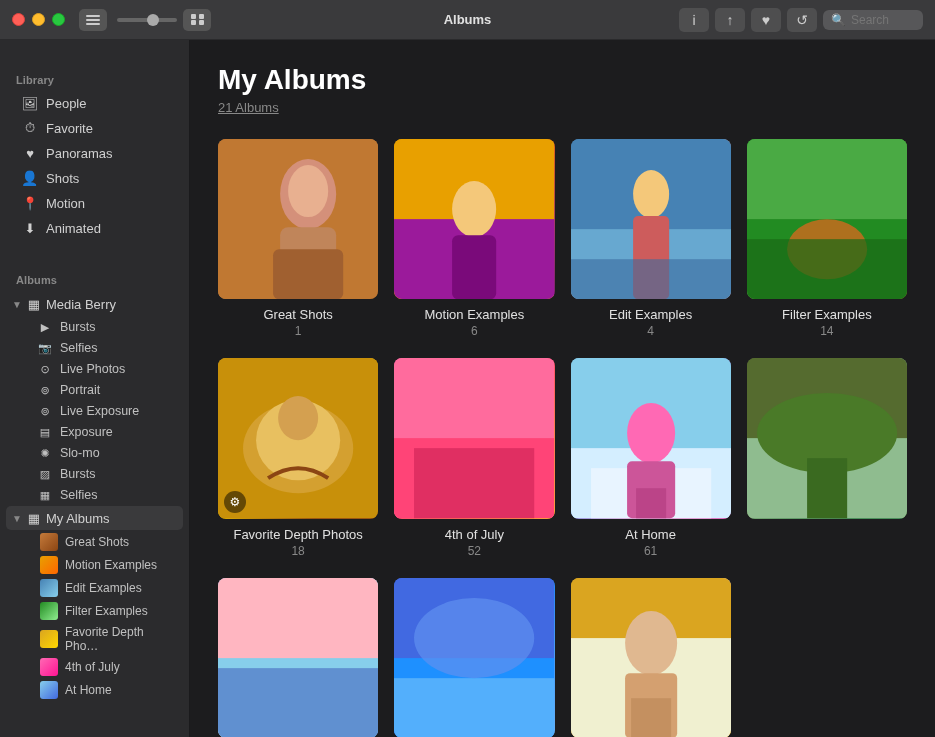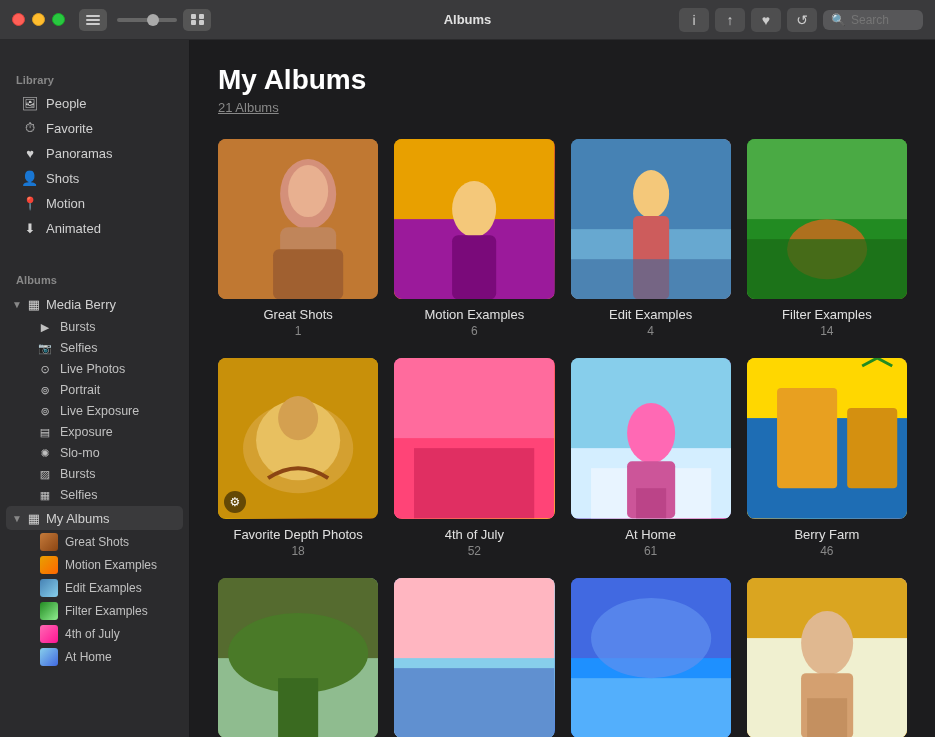--- a/index.html
+++ b/index.html
@@ -491,20 +491,24 @@
       </div>
       <div class="album-sub-item">
         <div class="album-thumb t3"></div>
         <span>Edit Examples</span>
       </div>
       <div class="album-sub-item">
         <div class="album-thumb t4"></div>
         <span>Filter Examples</span>
       </div>
       <div class="album-sub-item">
+        <div class="album-thumb t5"></div>
+        <span>Favorite Depth Pho…</span>
+      </div>
+      <div class="album-sub-item">
         <div class="album-thumb t6"></div>
         <span>4th of July</span>
       </div>
       <div class="album-sub-item">
         <div class="album-thumb t7"></div>
         <span>At Home</span>
       </div>
     </div>
 
   </div>
@@ -612,34 +616,20 @@
             <rect x="20" y="110" width="120" height="50" fill="#e8f4ff"></rect>
             <ellipse cx="80" cy="75" rx="24" ry="30" fill="#ff69b4"></ellipse>
             <rect x="56" y="103" width="48" height="57" rx="5" fill="#cc5599"></rect>
             <rect x="65" y="130" width="30" height="30" fill="#bb4488"></rect>
           </svg>
         </div>
         <div class="album-name">At Home</div>
         <div class="album-num">61</div>
       </div>
 
-      <div class="album-cell">
-        <div class="album-cover cover-8">
-          <svg width="100%" height="100%" viewBox="0 0 160 160" preserveAspectRatio="xMidYMid slice">
-            <rect width="160" height="160" fill="#ffd700"></rect>
-            <rect x="0" y="60" width="160" height="100" fill="#1e6db4"></rect>
-            <rect x="30" y="30" width="60" height="100" fill="#e8a020" rx="4"></rect>
-            <rect x="100" y="50" width="50" height="80" fill="#d49010" rx="4"></rect>
-            <circle cx="130" cy="25" rx="25" fill="#ff4444"></circle>
-            <path d="M 115 8 L 130 0 L 145 8" stroke="#228b22" stroke-width="3" fill="none"></path>
-          </svg>
-        </div>
-        <div class="album-name">Berry Farm</div>
-        <div class="album-num">46</div>
-      </div>
 
       <div class="album-cell">
         <div class="album-cover cover-9">
           <svg width="100%" height="100%" viewBox="0 0 160 160" preserveAspectRatio="xMidYMid slice">
             <rect width="160" height="160" fill="#556b2f"></rect>
             <rect x="0" y="80" width="160" height="80" fill="#8fbc8f"></rect>
             <ellipse cx="80" cy="75" rx="70" ry="40" fill="#4a7a28"></ellipse>
             <circle cx="30" cy="50" rx="20" fill="#6aaa3a"></circle>
             <circle cx="130" cy="60" rx="18" fill="#5a9a30"></circle>
             <rect x="60" y="100" width="40" height="60" fill="#3a6a20"></rect>

